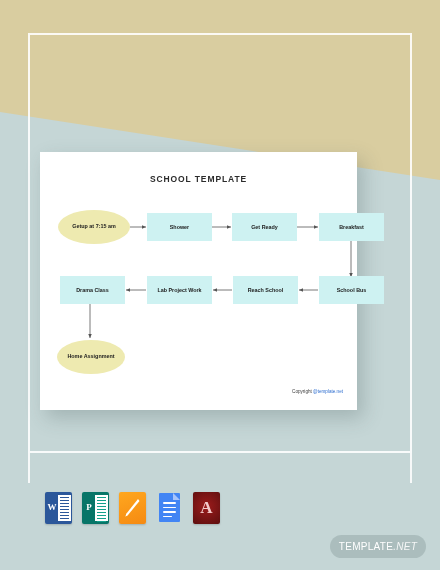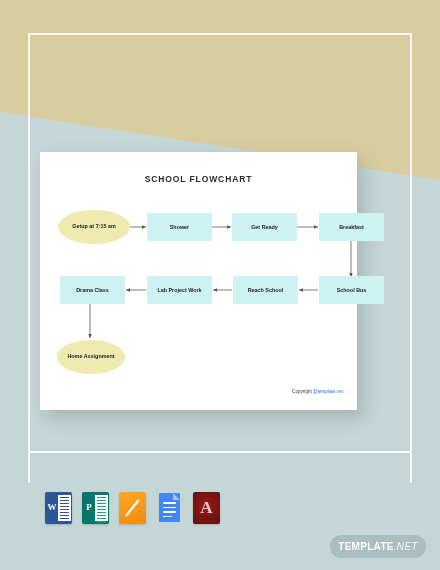--- a/index.html
+++ b/index.html
@@ -219,35 +219,35 @@
     background: rgba(150,170,170,0.55);
     border-radius: 12px;
     display: flex;
     align-items: center;
     justify-content: center;
     font-size: 10px;
     letter-spacing: 0.3px;
     color: #ffffff;
     white-space: nowrap;
   }
-  #watermark .wm-bold { font-weight: bold; }
+  #watermark .wm-bold { font-weight: normal; }
   #watermark .wm-light { font-weight: normal; opacity: 0.88; font-style: italic; }
 </style>
 </head>
 <body>
 
 <div id="bg-blue"></div>
 <div id="bg-tan"></div>
 <div id="frame"></div>
 <div id="frame-left-ext"></div>
 <div id="frame-right-ext"></div>
 
 <div id="doc-card">
 
-  <div id="doc-title">SCHOOL FLOWCHART</div>
+  <div id="doc-title">SCHOOL TEMPLATE</div>
 
   <svg id="connectors" viewBox="0 0 317 258" xmlns="http://www.w3.org/2000/svg">
     <defs>
       <marker id="ah" markerWidth="6" markerHeight="6" refX="5" refY="3" orient="auto" markerUnits="strokeWidth">
         <path d="M0,0.8 L5,3 L0,5.2 z" fill="#555555"></path>
       </marker>
     </defs>
 
     <line x1="90" y1="75" x2="106" y2="75" stroke="#555555" stroke-width="0.8" marker-end="url(#ah)"></line>
     <line x1="172" y1="75" x2="191" y2="75" stroke="#555555" stroke-width="0.8" marker-end="url(#ah)"></line>

